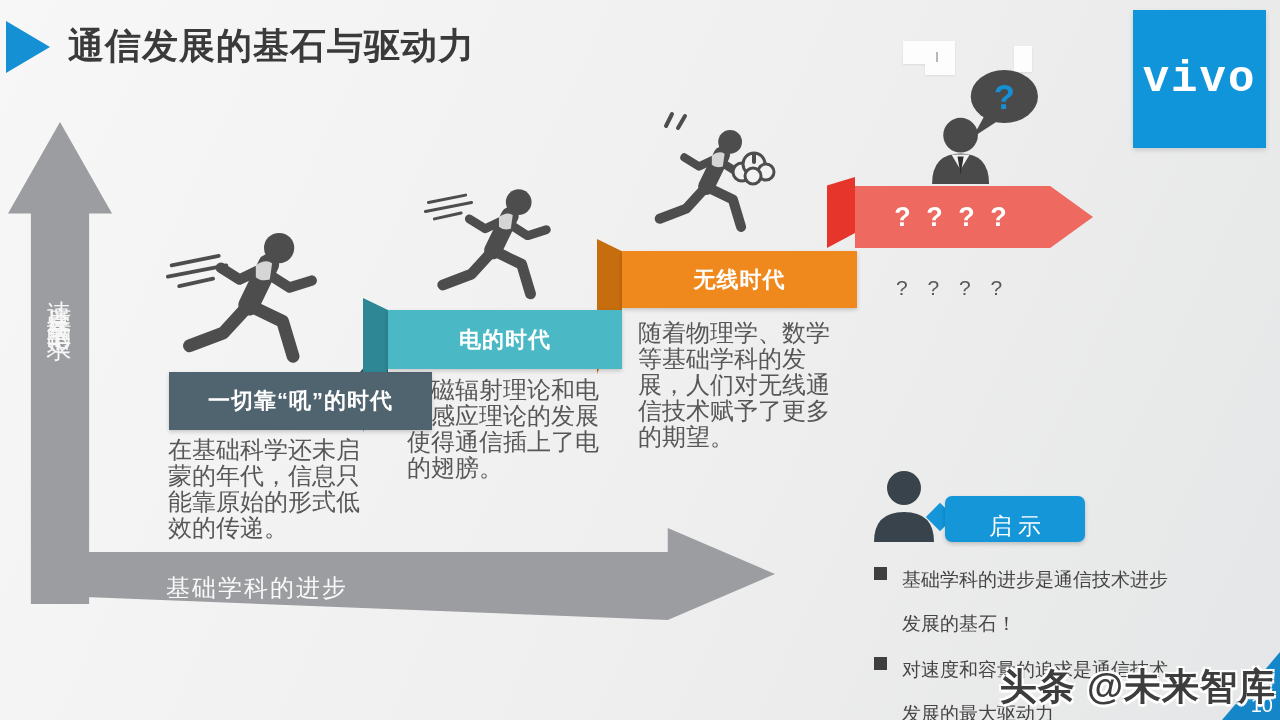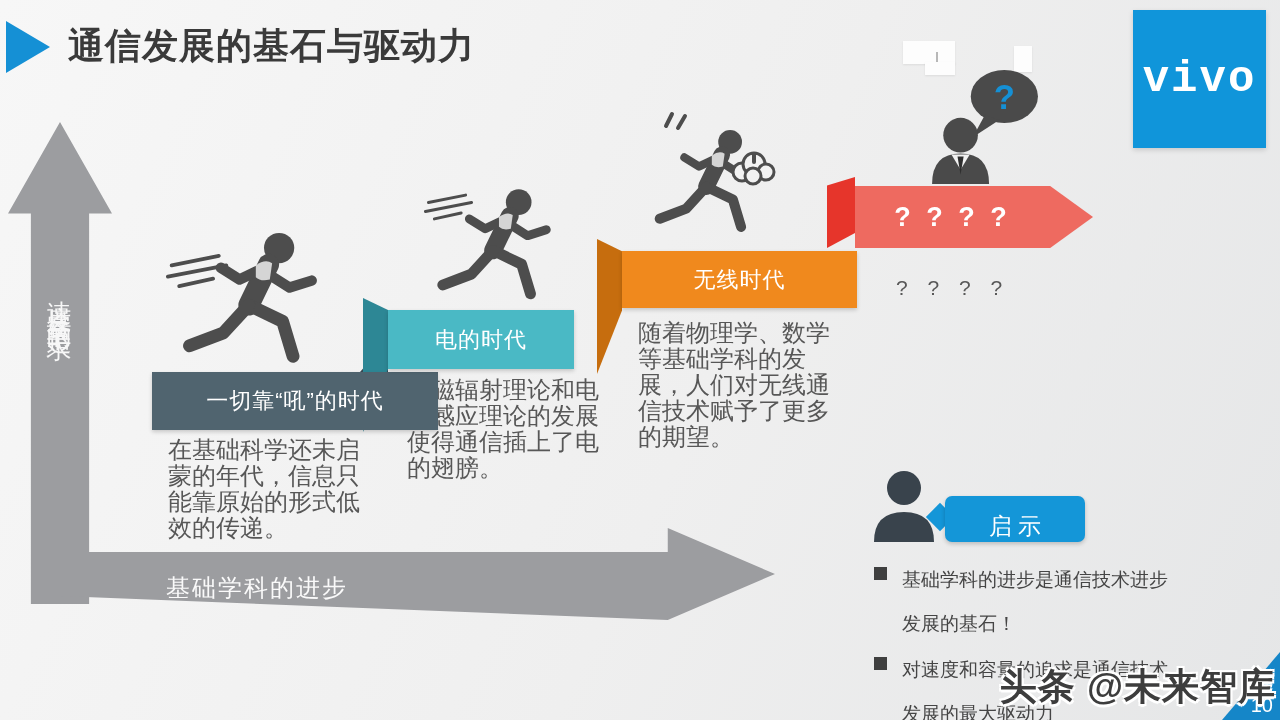--- a/index.html
+++ b/index.html
@@ -32,23 +32,23 @@
     clip-path:polygon(50% 0,100% 19%,78% 19%,78% 100%,22% 100%,22% 19%,0 19%);}
   .y-arrow-label{left:50%;top:158px;transform:translateX(-50%);
     writing-mode:vertical-rl;color:#f7f7f7;font-size:25px;letter-spacing:6px;}
   .x-arrow{left:60px;top:528px;width:715px;height:92px;z-index:1;
     clip-path:polygon(0 26%,85% 26%,85% 0,100% 50%,85% 100%,0 74%);}
   .x-arrow-label{left:106px;top:33px;color:#fafafa;font-size:24px;letter-spacing:2px;margin-top:11px;}
 
   
   .band{z-index:4;display:flex;align-items:center;justify-content:center;
     box-shadow:0 2px 4px rgba(0,0,0,.18);}
-  .band-title{color:#fff;font-weight:400;font-size:22px;letter-spacing:1px;}
-  .band1{left:152px;top:372px;width:286px;height:58px;}
-  .band2{left:388px;top:310px;width:186px;height:59px;}
+  .band-title{color:#fff;font-weight:700;font-size:22px;letter-spacing:1px;}
+  .band1{left:169px;top:372px;width:263px;height:58px;}
+  .band2{left:388px;top:310px;width:234px;height:59px;}
   .band3{left:622px;top:251px;width:235px;height:57px;}
   .fold{z-index:3;clip-path:polygon(0 0,100% 9%,100% 53%,0 100%);}
   .fold2{left:363px;top:298px;width:25px;height:134px;}
   .fold3{left:597px;top:239px;width:25px;height:135px;}
   .fold1{left:360px;top:340px;width:28px;height:32px;
     clip-path:polygon(0 100%,100% 0,100% 100%);}
   .fold-red{left:827px;top:177px;width:28px;height:71px;
     clip-path:polygon(0 12%,100% 0,100% 79%,0 100%);z-index:3;}
 
   

